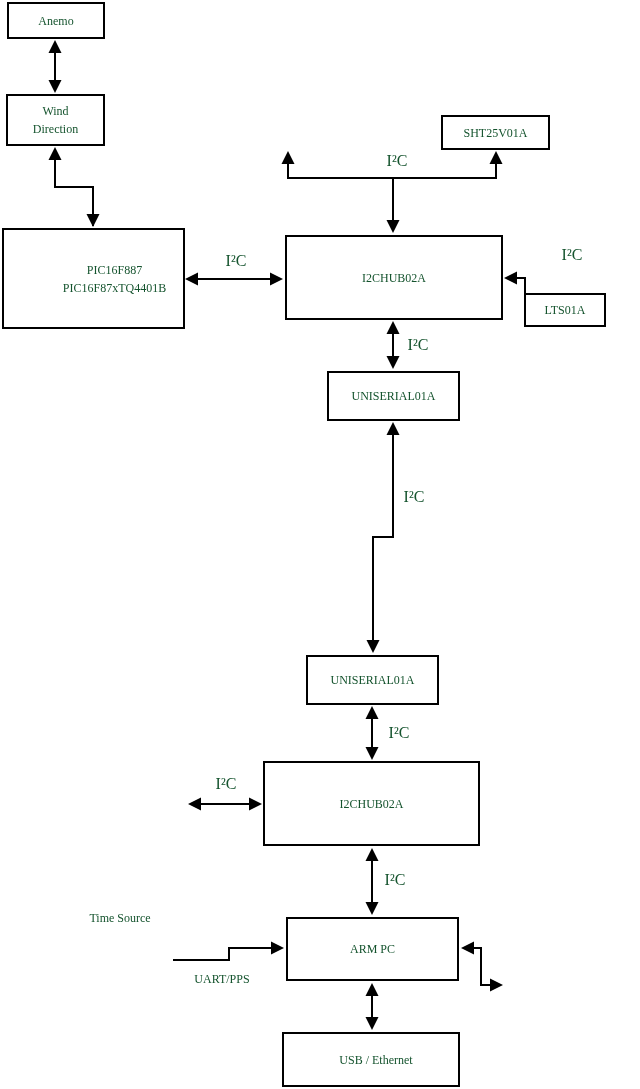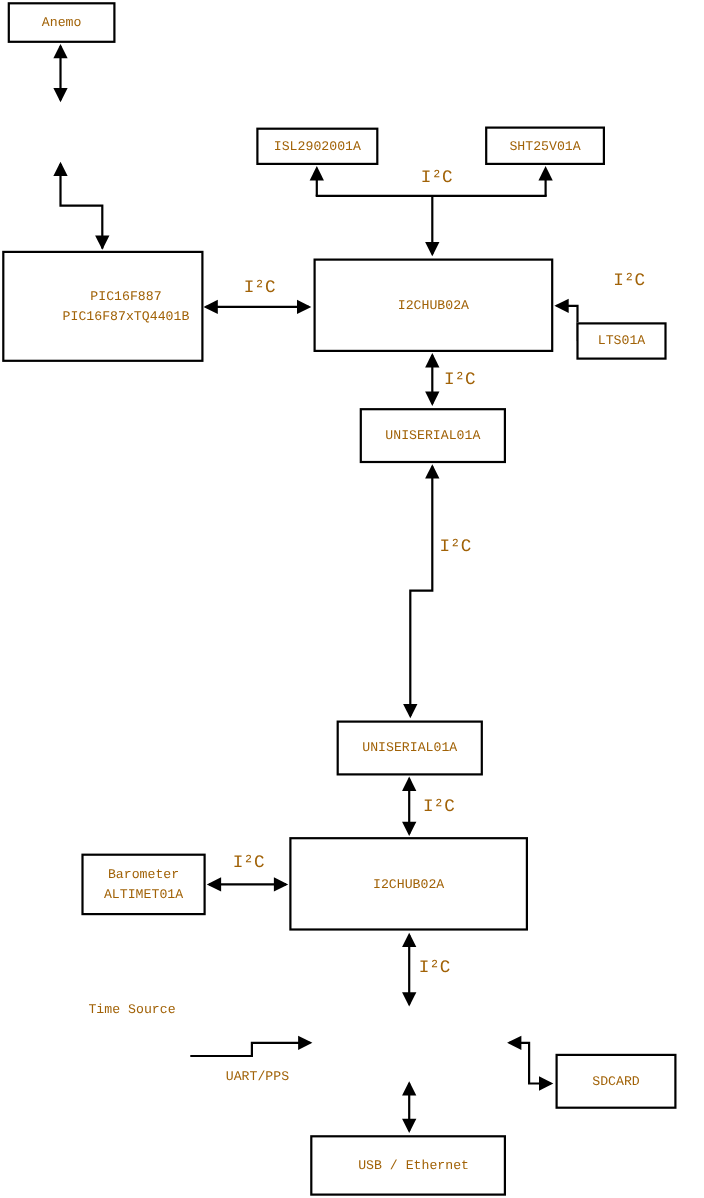--- a/index.html
+++ b/index.html
@@ -1,22 +1,22 @@
 <!DOCTYPE html>
 <html><head>
 <meta charset="utf-8">
 <style>
   html, body { margin: 0; padding: 0; background: #ffffff; }
   .canvas {
     position: relative;
     width: 640px;
     height: 1089px;
     background: #ffffff;
-    font-family: Liberation Mono, monospace;
-    color: #a16207;
+    font-family: Liberation Serif, serif;
+    color: #14532d;
     overflow: hidden;
   }
   svg.wires {
     position: absolute;
     left: 0; top: 0;
     width: 640px; height: 1089px;
   }
   svg.wires polyline, svg.wires line {
     fill: none;
     stroke: #000000;
@@ -140,29 +140,30 @@
       <line x1="372" y1="985" x2="372" y2="1028"></line>
       <polygon points="372,983 365.5,996 378.5,996"></polygon>
       <polygon points="372,1030 365.5,1017 378.5,1017"></polygon>
     </g>
   </svg>
 
   <div class="node" style="left:7px; top:2px; width:98px; height:37px;">
     <span>Anemo</span>
   </div>
 
+  <div class="node" style="left:6px; top:94px; width:99px; height:52px;">
+    <span>Wind</span>
+    <span>Direction</span>
+  </div>
 
   <div class="node" style="left:2px; top:228px; width:183px; height:101px;padding-left:42px;">
     <span>PIC16F887</span>
     <span>PIC16F87xTQ4401B</span>
   </div>
 
-  <div class="node" style="left:233px; top:116px; width:111px; height:34px;">
-    <span>ISL2902001A</span>
-  </div>
 
   <div class="node" style="left:441px; top:115px; width:109px; height:35px;align-items:center;">
     <span>SHT25V01A</span>
   </div>
 
   <div class="node" style="left:285px; top:235px; width:218px; height:85px;">
     <span>I2CHUB02A</span>
   </div>
 
   <div class="node" style="left:524px; top:293px; width:82px; height:34px;">
@@ -174,40 +175,36 @@
   </div>
 
   <div class="node" style="left:306px; top:655px; width:133px; height:50px;">
     <span>UNISERIAL01A</span>
   </div>
 
   <div class="node" style="left:263px; top:761px; width:217px; height:85px;">
     <span>I2CHUB02A</span>
   </div>
 
-  <div class="node" style="left:74px; top:776px; width:113px; height:56px;">
-    <span>Barometer</span>
-    <span>ALTIMET01A</span>
-  </div>
-
-
-
-  <div class="node" style="left:505px; top:958px; width:110px; height:50px;">
-    <span>SDCARD</span>
-  </div>
+
+  <div class="node" style="left:286px; top:917px; width:173px; height:64px;">
+    <span>ARM PC</span>
+  </div>
+
+
 
   <div class="node" style="left:282px; top:1032px; width:178px; height:55px;padding-left:10px;">
     <span>USB / Ethernet</span>
   </div>
 
   <div class="edge-label" style="left:397px; top:161px;">I²C</div>
   <div class="edge-label" style="left:236px; top:261px;">I²C</div>
   <div class="edge-label" style="left:572px; top:255px;">I²C</div>
   <div class="edge-label" style="left:418px; top:345px;">I²C</div>
   <div class="edge-label" style="left:414px; top:497px;">I²C</div>
   <div class="edge-label" style="left:399px; top:733px;">I²C</div>
   <div class="edge-label" style="left:226px; top:784px;">I²C</div>
   <div class="edge-label" style="left:395px; top:880px;">I²C</div>
 
   <div class="free-label" style="left:120px; top:918px;text-align:right;">Time Source</div>
-  <div class="free-label" style="left:222px; top:979px;margin-left:12px;">UART/PPS</div>
+  <div class="free-label" style="left:222px; top:979px;">UART/PPS</div>
 
 </div>
 
 </body></html>

